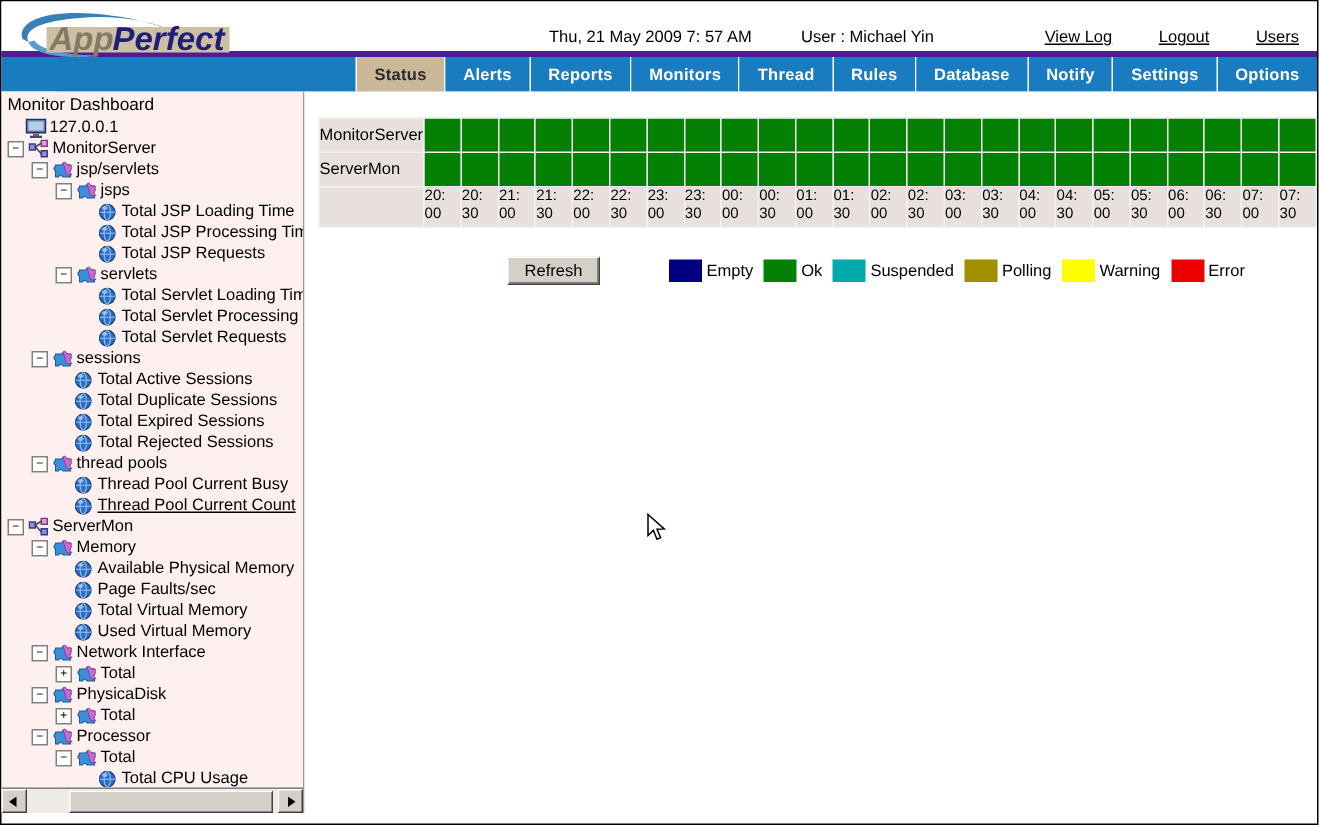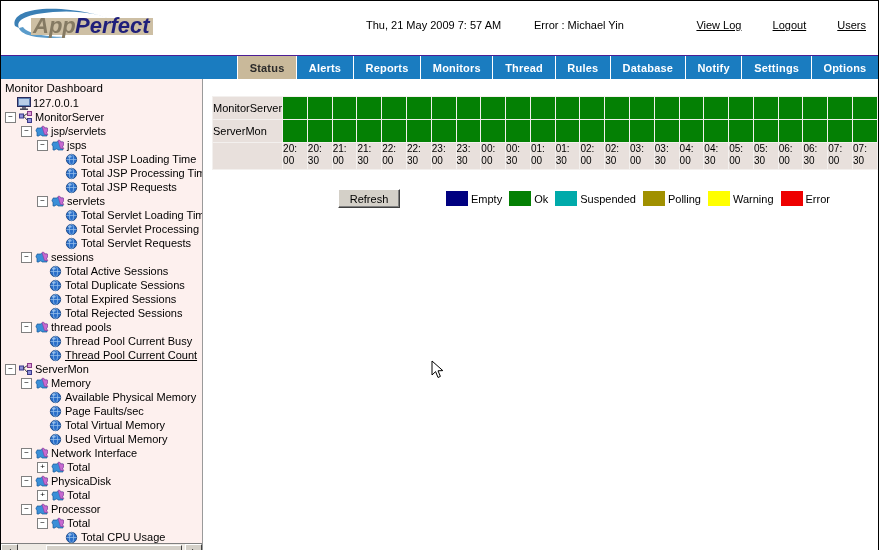--- a/index.html
+++ b/index.html
@@ -5,30 +5,30 @@
   html,body{margin:0;padding:0;}
   body{
     width:879px;height:550px;overflow:hidden;
     background:#ffffff;
     font-family:"Liberation Sans", sans-serif;
     font-size:11px;color:#000;
   }
   .app{position:relative;width:879px;height:550px;box-sizing:border-box;border:1px solid #000;background:#fff;}
 
   
-  .header{position:relative;height:54px;background:#fff;}
+  .header{position:relative;height:33px;background:#fff;}
   .logo{position:absolute;left:8px;top:5px;width:160px;height:36px;}
   .logo svg{display:block;}
   .hdr-date{position:absolute;left:365px;top:18px;font-size:11px;color:#000;white-space:nowrap;}
   .hdr-user{position:absolute;left:533px;top:18px;font-size:11px;color:#000;white-space:nowrap;}
   .hdr-links{position:absolute;right:12px;top:18px;white-space:nowrap;}
   .hdr-links a{color:#000;font-size:11px;text-decoration:underline;margin-left:28px;cursor:pointer;}
 
   
-  .navbar{display:flex;height:23px;background:#1a7cc0;border-top:1px solid #4c1d95;padding-left:36px;}
+  .navbar{display:flex;height:23px;background:#1a7cc0;border-top:4px solid #4c1d95;padding-left:36px;}
   .nav-filler{flex:0 0 200px;background:#1a7cc0;border-right:1px solid #ffffff;}
   .tab{
     flex:1 1 auto;background:#1a7cc0;color:#fff;font-weight:bold;font-size:11px;
     display:flex;align-items:center;justify-content:center;
     border-right:1px solid #ffffff;cursor:pointer;letter-spacing:.2px;
   }
   .tab:last-child{border-right:none;}
   .tab.active{background:#c9b99a;color:#2a2a2a;}
 
   
@@ -113,21 +113,21 @@
     <div class="logo">
       <svg width="160" height="36" viewBox="0 0 160 36">
         <path d="M6 20 C2 8, 22 1, 52 3 C78 5, 96 10, 108 16 C92 7, 66 4, 44 6 C20 8, 6 13, 10 22 Z" fill="#3a7fb5"></path>
         <path d="M10 22 C12 30, 34 34, 58 31 C40 31, 18 28, 14 21 Z" fill="#5b9ccb"></path>
         <rect x="22" y="12" width="122" height="17" fill="#cdbfa4"></rect>
         <text x="24" y="27" font-family="Liberation Sans, sans-serif" font-size="22" font-style="italic" font-weight="bold" fill="#857a63">App</text>
         <text x="66" y="27" font-family="Liberation Sans, sans-serif" font-size="22" font-style="italic" font-weight="bold" fill="#1f1f7a">Perfect</text>
       </svg>
     </div>
     <div class="hdr-date">Thu, 21 May 2009 7: 57 AM</div>
-    <div class="hdr-user">Error : Michael Yin</div>
+    <div class="hdr-user">User : Michael Yin</div>
     <div class="hdr-links">
       <a>View Log</a>
       <a>Logout</a>
       <a>Users</a>
     </div>
   </div>
 
   <div class="navbar">
     <div class="nav-filler"></div>
     <div class="tab active">Status</div>

